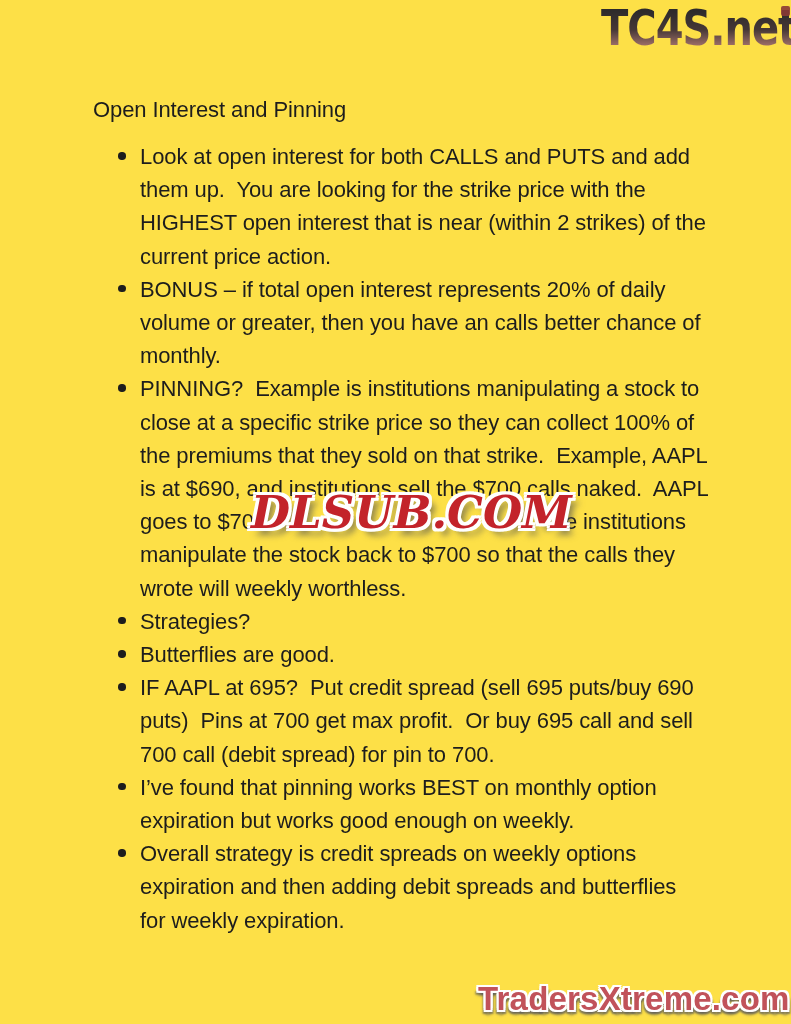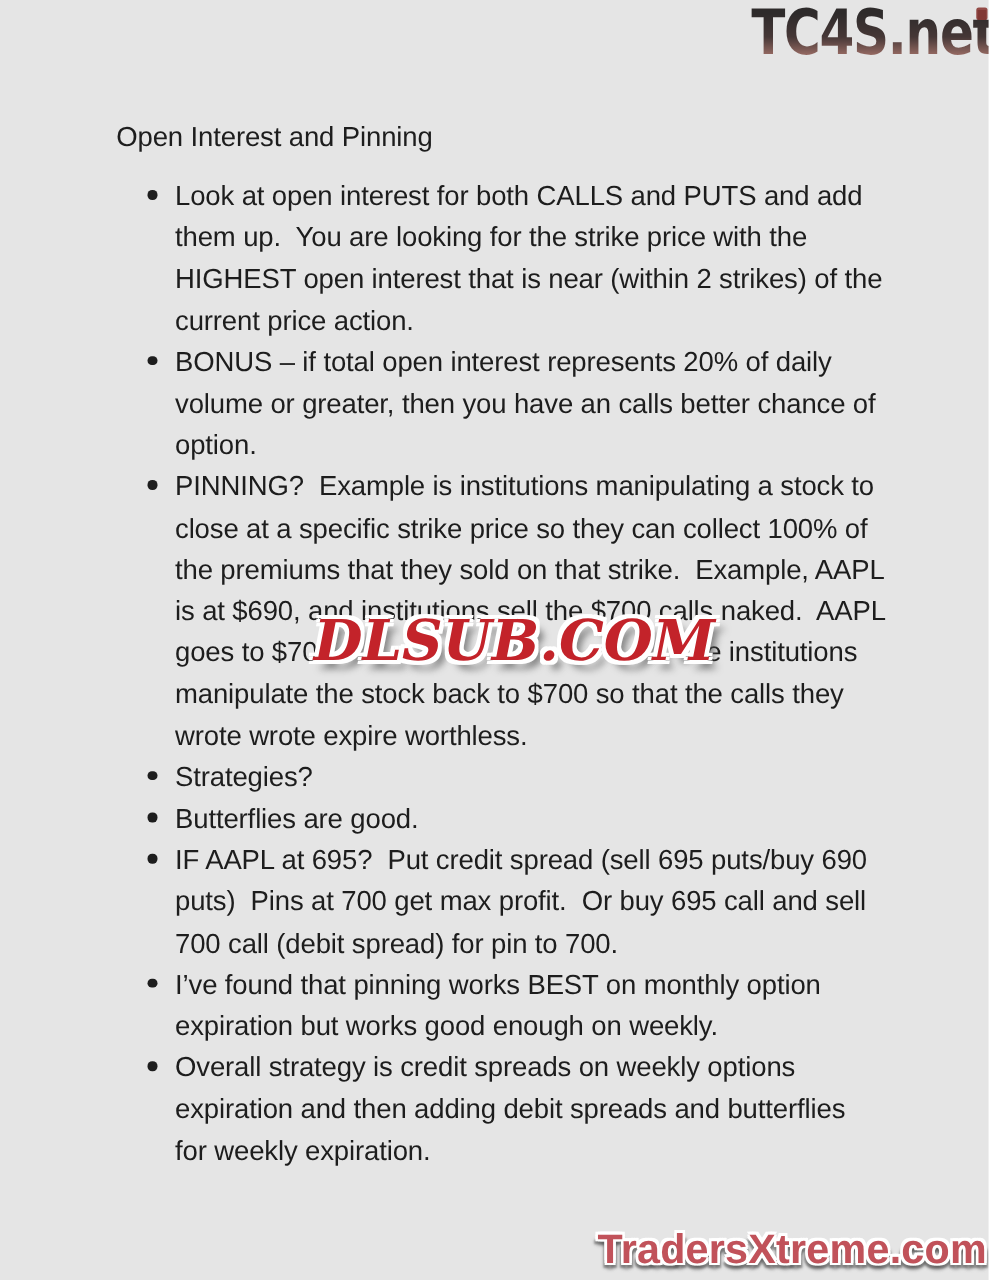--- a/index.html
+++ b/index.html
@@ -9,21 +9,21 @@
     --logo-top: #2e2b2b;
     --logo-bottom: #a07068;
     --corner: #8b3a35;
   }
   * { margin: 0; padding: 0; box-sizing: border-box; }
   html, body { background: #fff; }
   .page {
     position: relative;
     width: 791px;
     height: 1024px;
-    background: #e5e5e5;
+    background: #fde047;
     overflow: hidden;
     font-family: "Liberation Sans", "DejaVu Sans", sans-serif;
     color: var(--text);
   }
   
   .tc4s-logo {
     position: absolute;
     top: 2px;
     left: 601px;
     font-family: "DejaVu Sans", sans-serif;
@@ -133,31 +133,31 @@
         <span class="dot"></span>
         <div class="line">Look at open interest for both CALLS and PUTS and add</div>
         <div class="line">them up.  You are looking for the strike price with the</div>
         <div class="line">HIGHEST open interest that is near (within 2 strikes) of the</div>
         <div class="line">current price action.</div>
       </div>
       <div class="bullet">
         <span class="dot"></span>
         <div class="line">BONUS – if total open interest represents 20% of daily</div>
         <div class="line">volume or greater, then you have an calls better chance of</div>
-        <div class="line">option.</div>
+        <div class="line">monthly.</div>
       </div>
       <div class="bullet">
         <span class="dot"></span>
         <div class="line">PINNING?  Example is institutions manipulating a stock to</div>
         <div class="line">close at a specific strike price so they can collect 100% of</div>
         <div class="line">the premiums that they sold on that strike.  Example, AAPL</div>
         <div class="line">is at $690, and institutions sell the $700 calls naked.  AAPL</div>
         <div class="line"><span>goes to $705</span><span class="wm-gap"></span><span>se institutions</span></div>
         <div class="line">manipulate the stock back to $700 so that the calls they</div>
-        <div class="line">wrote wrote expire worthless.</div>
+        <div class="line">wrote will weekly worthless.</div>
       </div>
       <div class="bullet">
         <span class="dot"></span>
         <div class="line">Strategies?</div>
       </div>
       <div class="bullet">
         <span class="dot"></span>
         <div class="line">Butterflies are good.</div>
       </div>
       <div class="bullet">

